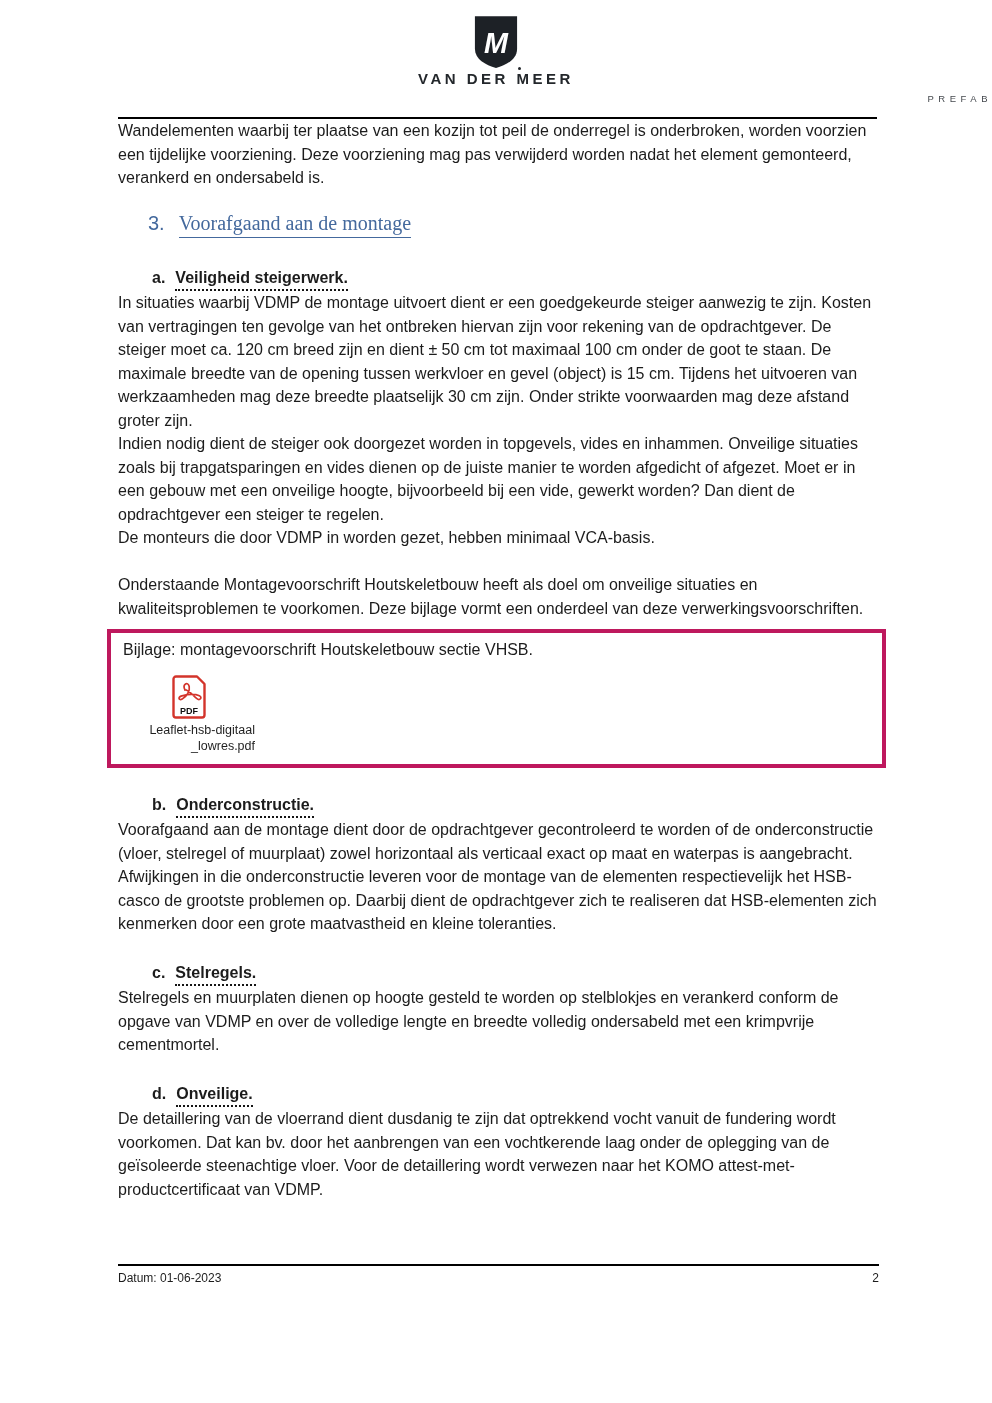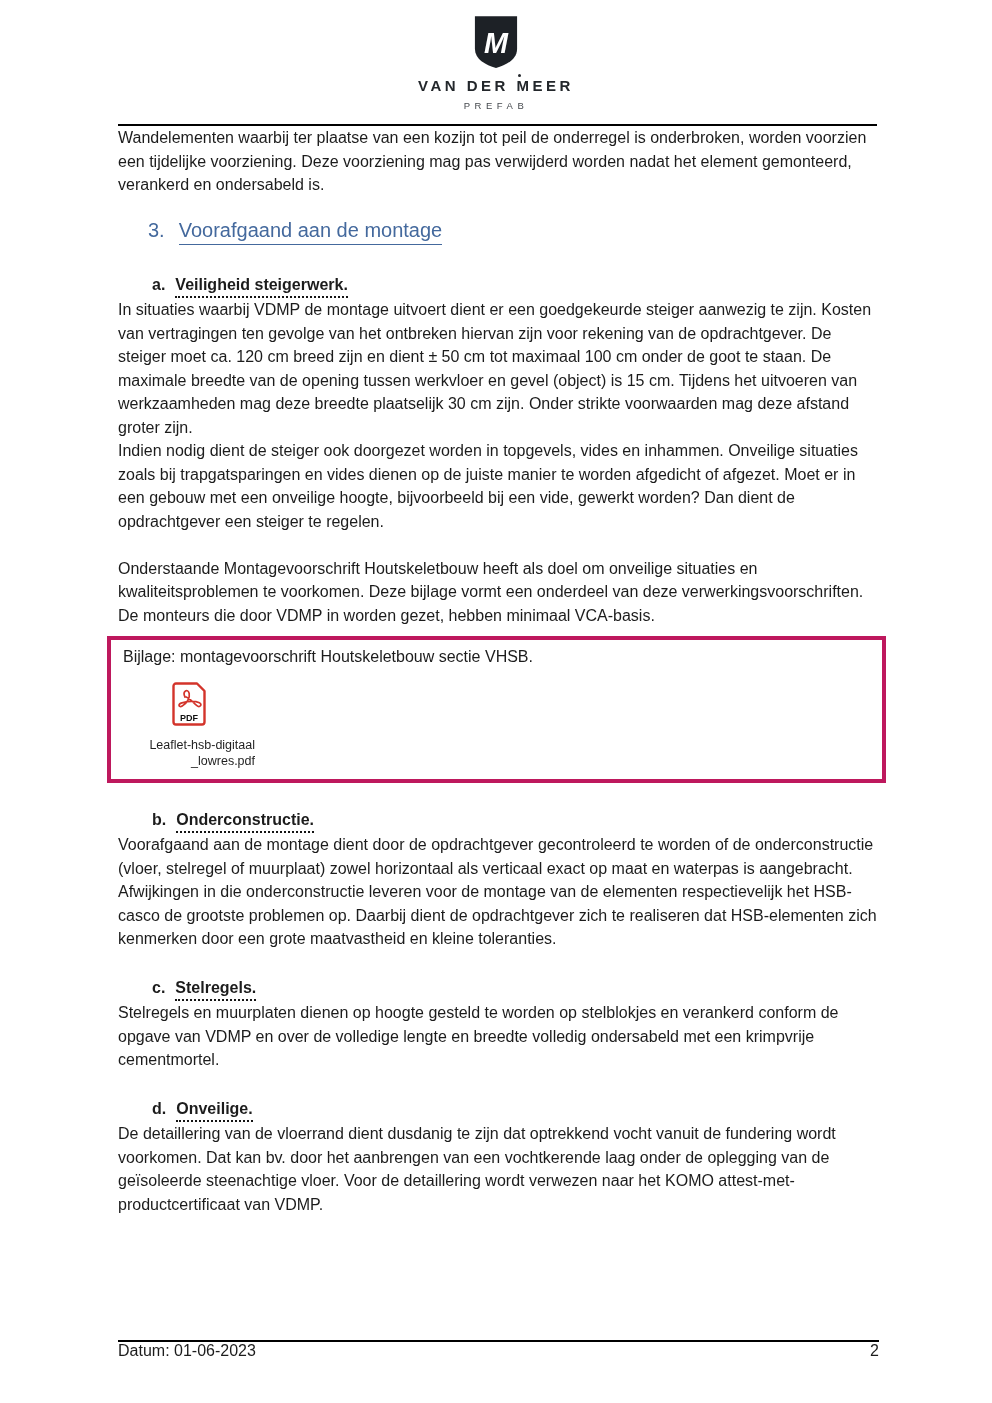--- a/index.html
+++ b/index.html
@@ -11,53 +11,54 @@
     background:#ffffff;
     font-family:"Liberation Sans", sans-serif;
     color:#1c1c1c;
     overflow:hidden;
   }
   
   .logo-wrap { padding-top:14px; text-align:center; }
   .logo-shield { display:block; margin:0 auto; }
   .logo-name {
     position:relative; display:inline-block;
-    margin-top:7px;
     font-size:15px; font-weight:bold; letter-spacing:3.5px;
     color:#23272b; white-space:nowrap;
   }
   .logo-dot {
     position:absolute; top:-3px; left:64%;
     width:3px; height:3px; border-radius:50%;
     background:#23272b;
   }
   .logo-sub {
     margin-top:5px;
     font-size:9.5px; letter-spacing:4.5px;
     color:#45494e;
+    text-align:right;
   }
   .header-rule {
     margin:13px 115px 0 118px;
     border-top:2px solid #000;
   }
   
   .content { margin:0 113px 0 118px; font-size:16px; line-height:23.5px; }
   .body-p { margin:0; }
   .intro { }
   .spaced { margin-top:23.5px; }
   .section-heading {
     margin:20px 0 28px 30px;
     font-size:20px; font-weight:normal;
     color:#44699D; line-height:26px;
     display:flex; align-items:baseline;
   }
   .section-heading .num { margin-right:14px; }
   .section-heading .title {
     border-bottom:1.5px solid #44699D;
     padding-bottom:1px;
+    font-family:Liberation Serif, serif;
   }
   .sub-heading {
     margin:25px 0 0 34px;
     font-weight:bold;
     display:flex; align-items:baseline;
   }
   .sub-heading .letter { margin-right:10px; }
   .sub-heading .sub-title {
     border-bottom:2px dotted #141414;
     padding-bottom:0px;
@@ -70,30 +71,31 @@
     padding:5px 12px 10px 12px;
   }
   .file-widget {
     margin-top:13px;
     width:132px;
     text-align:right;
     cursor:pointer;
   }
   .pdf-icon { display:block; margin:0 auto; }
   .file-name {
-    margin-top:11px;
+    margin-top:3px;
     font-size:12.5px; line-height:16px; color:#1f1f1f;
   }
   
   .footer {
     position:absolute;
-    left:118px; right:113px; top:1340px;
+    left:118px; right:113px; top:1264px;
     border-top:2px solid #000;
+    padding-top:5px;
     display:flex; justify-content:space-between;
-    font-size:16px;
+    font-size:12px;
   }
 </style>
 </head>
 <body>
 
 <div class="page">
 
   <div class="logo-wrap">
     <svg class="logo-shield" width="46" height="56" viewBox="0 0 48 58" aria-hidden="true">
       <path d="M2 2 H46 V36 C46 47 35 53 24 56 C13 53 2 47 2 36 Z" fill="#1d2126"></path>
@@ -116,22 +118,22 @@
       <span class="num">3.</span>
       <span class="title">Voorafgaand aan de montage</span>
     </h2>
 
     <div class="sub-heading">
       <span class="letter">a.</span>
       <span class="sub-title">Veiligheid steigerwerk.</span>
     </div>
     <p class="body-p">In situaties waarbij VDMP de montage uitvoert dient er een goedgekeurde steiger aanwezig te zijn. Kosten van vertragingen ten gevolge van het ontbreken hiervan zijn voor rekening van de opdrachtgever. De steiger moet ca. 120 cm breed zijn en dient ± 50 cm tot maximaal 100 cm onder de goot te staan. De maximale breedte van de opening tussen werkvloer en gevel (object) is 15 cm. Tijdens het uitvoeren van werkzaamheden mag deze breedte plaatselijk 30 cm zijn. Onder strikte voorwaarden mag deze afstand groter zijn.</p>
     <p class="body-p">Indien nodig dient de steiger ook doorgezet worden in topgevels, vides en inhammen.  Onveilige situaties zoals bij trapgatsparingen en vides dienen op de juiste manier te worden afgedicht of afgezet. Moet er in een gebouw met een onveilige hoogte, bijvoorbeeld bij een vide, gewerkt worden? Dan dient de opdrachtgever een steiger te regelen.</p>
+    <p class="body-p">De monteurs die door VDMP in worden gezet, hebben minimaal VCA-basis.</p>
     <p class="body-p spaced">Onderstaande Montagevoorschrift Houtskeletbouw heeft als doel om onveilige situaties en kwaliteitsproblemen te voorkomen. Deze bijlage vormt een onderdeel van deze verwerkingsvoorschriften.</p>
-    <p class="body-p">De monteurs die door VDMP in worden gezet, hebben minimaal VCA-basis.</p>
 
     <div class="attachment-box">
       <p class="body-p">Bijlage: montagevoorschrift Houtskeletbouw sectie VHSB.</p>
       <div class="file-widget">
         <svg class="pdf-icon" width="34" height="44" viewBox="0 0 34 44" aria-hidden="true">
           <path d="M4 1.5 h21 l7.5 7.5 v31 a2.5 2.5 0 0 1 -2.5 2.5 h-26 a2.5 2.5 0 0 1 -2.5 -2.5 v-36 a2.5 2.5 0 0 1 2.5 -2.5 z" fill="#ffffff" stroke="#D3342B" stroke-width="2.4" stroke-linejoin="round"></path>
           <path d="M13 15 c-3 -6 3 -9 4.2 -3.5 c1 4.5 -2.5 10 -7 12.5 c-3.6 2 -4.6 -2.2 -0.3 -3.2 c5.5 -1.4 13 -2 17.5 0 c3.4 1.6 0.4 5.4 -2.8 2.6 c-4.5 -3.8 -9.5 -9.5 -11.6 -8.4" fill="none" stroke="#D3342B" stroke-width="1.7" stroke-linecap="round"></path>
           <text x="17" y="38.5" text-anchor="middle" font-family="Liberation Sans, sans-serif" font-size="9" font-weight="bold" fill="#111111">PDF</text>
         </svg>
         <div class="file-name">

